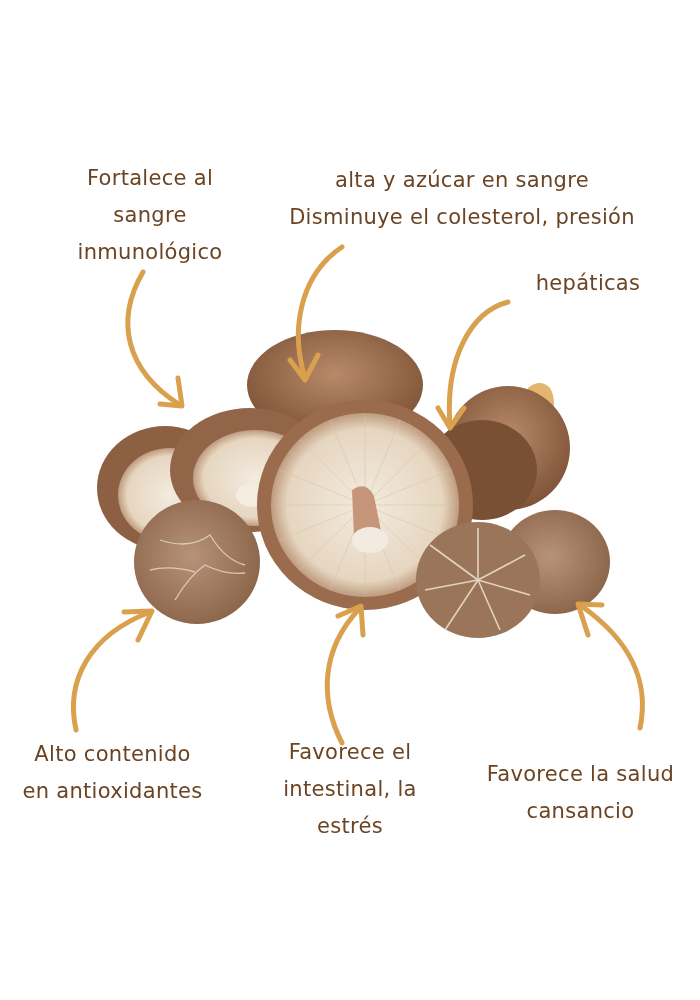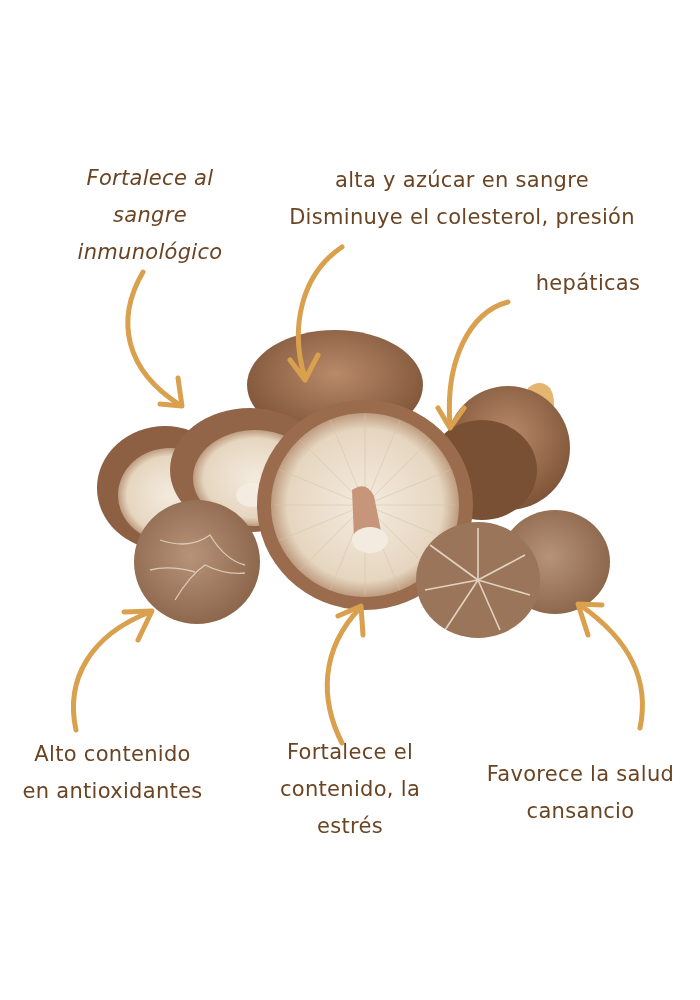--- a/index.html
+++ b/index.html
@@ -119,42 +119,42 @@
   <g>
     <path d="M342 743 C320 700 320 650 360 608"></path>
     <path d="M338 616 L361 606 L363 635"></path>
   </g>
   <g>
     <path d="M640 728 C650 680 630 640 580 605"></path>
     <path d="M602 605 L578 604 L588 635"></path>
   </g>
 </svg>
 
-<div class="label" style="left:50px; top:160px; width:200px;font-style:italic;">
+<div class="label" style="left:50px; top:160px; width:200px;">
   <span>Fortalece al</span>
   <span>sangre</span>
   <span>inmunológico</span>
 </div>
 
 <div class="label" style="left:262px; top:162px; width:400px;">
   <span>alta y azúcar en sangre</span>
   <span>Disminuye el colesterol, presión</span>
 </div>
 
 <div class="label" style="left:488px; top:265px; width:200px;">
   <span>hepáticas</span>
 </div>
 
 <div class="label" style="left:5px; top:736px; width:215px;">
   <span>Alto contenido</span>
   <span>en antioxidantes</span>
 </div>
 
 <div class="label" style="left:255px; top:734px; width:190px;">
-  <span>Fortalece el</span>
-  <span>contenido, la</span>
+  <span>Favorece el</span>
+  <span>intestinal, la</span>
   <span>estrés</span>
 </div>
 
 <div class="label" style="left:468px; top:756px; width:225px;">
   <span>Favorece la salud</span>
   <span>cansancio</span>
 </div>
 
 </body></html>

